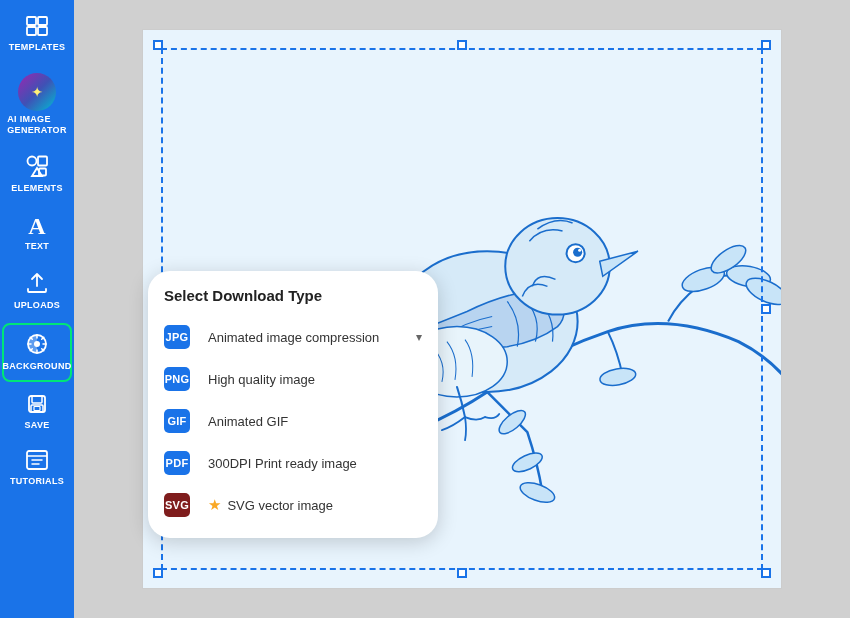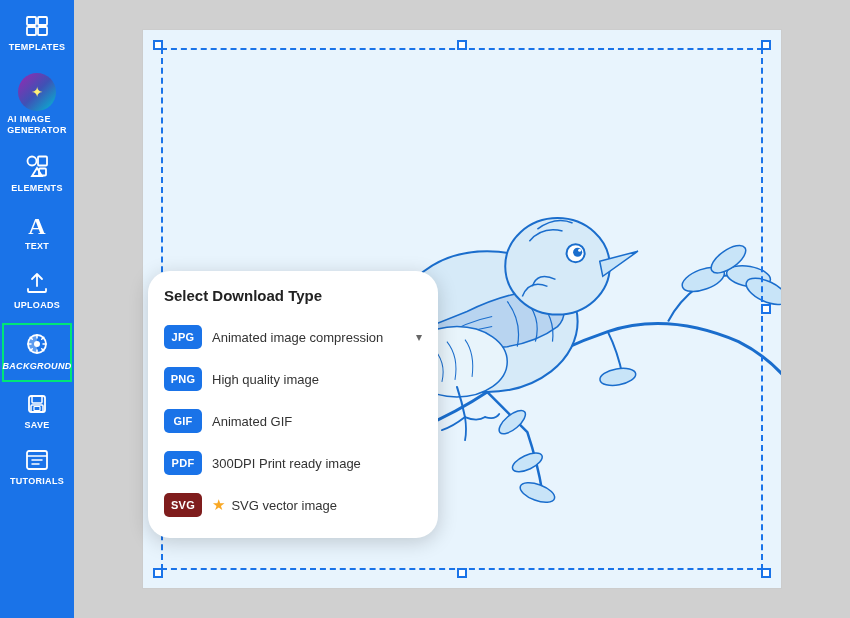--- a/index.html
+++ b/index.html
@@ -25,22 +25,21 @@
       padding: 8px 4px;
       color: white;
       cursor: pointer;
       border-radius: 6px;
       margin: 2px 0;
       text-align: left;
       position: relative;
     }
     .sidebar-item.active-bg {
       border: 2.5px solid #00e676;
-      border-radius: 0;
-      font-style: italic;
+      border-radius: 8px;
     }
     .sidebar-icon {
       font-size: 20px;
       margin-bottom: 3px;
       line-height: 1;
     }
     .sidebar-label {
       font-size: 9px;
       font-weight: 600;
       letter-spacing: 0.3px;
@@ -144,27 +143,27 @@
     .download-option {
       display: flex;
       align-items: center;
       padding: 9px 16px;
       cursor: pointer;
     }
     .format-badge {
       display: inline-flex;
       align-items: center;
       justify-content: center;
-      width: 38px;
+      width: 26px;
       height: 24px;
       border-radius: 5px;
       color: white;
       font-size: 11px;
       font-weight: 800;
-      margin-right: 10px;
+      margin-right: 18px;
       flex-shrink: 0;
       letter-spacing: 0.3px;
     }
     .badge-jpg { background: #1a73e8; }
     .badge-png { background: #1a73e8; }
     .badge-gif { background: #1a73e8; }
     .badge-pdf { background: #1a73e8; }
     .badge-svg { background: #7f1d1d; }
 
     .option-text {

